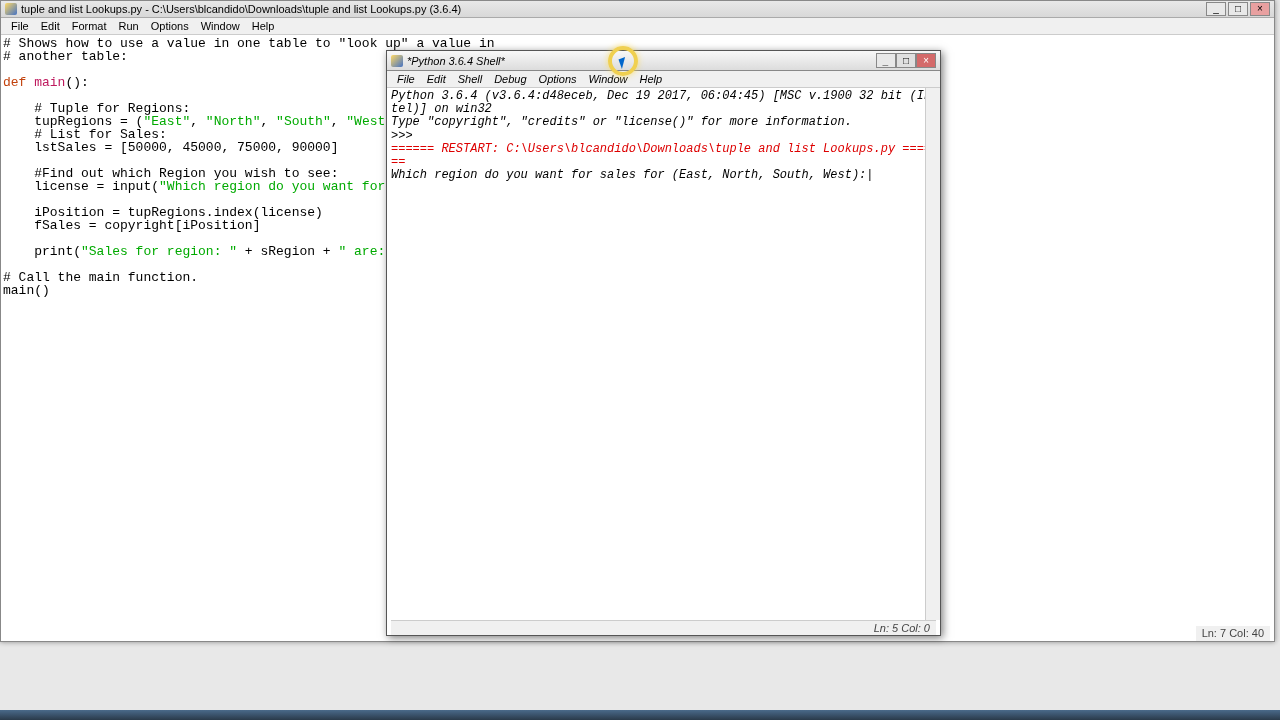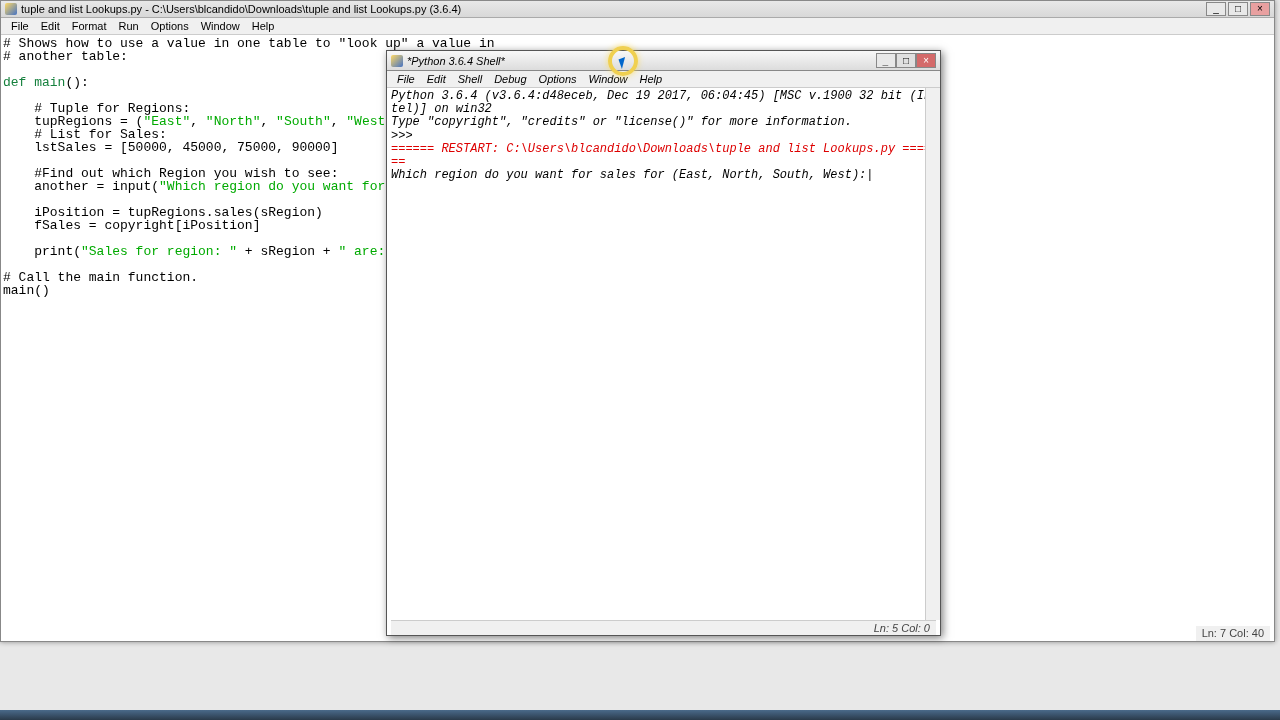--- a/index.html
+++ b/index.html
@@ -66,22 +66,22 @@
   padding: 2px;
   font-family: "Courier New", monospace;
   font-size: 13px;
   line-height: 1.0;
   white-space: pre;
   background: #fff;
   height: calc(100% - 34px - 16px);
   overflow: hidden;
 }
 .editor .cm { color: #000000; }
-.editor .kw { color: #15803d; }
-.editor .df { color: #15803d; }
+.editor .kw { color: #c2410c; }
+.editor .df { color: #be185d; }
 .editor .st { color: #00aa00; }
 .editor .op { color: #000; }
 .status-bar {
   position: absolute;
   bottom: 0;
   right: 4px;
   height: 15px;
   font-size: 11px;
   color: #444;
   background: #f0f0f0;
@@ -228,23 +228,23 @@
 <span class="cm"># another table:</span>
 <span></span>
 <span class="kw">def</span><span class="op"> </span><span class="df">main</span><span class="op">():</span>
 <span></span>
 <span class="cm">    # Tuple for Regions:</span>
 <span class="op">    tupRegions = (</span><span class="st">"East"</span><span class="op">, </span><span class="st">"North"</span><span class="op">, </span><span class="st">"South"</span><span class="op">, </span><span class="st">"West"</span><span class="op">)</span>
 <span class="cm">    # List for Sales:</span>
 <span class="op">    lstSales = [50000, 45000, 75000, 90000]</span>
 <span></span>
 <span class="cm">    #Find out which Region you wish to see:</span>
-<span class="op">    another = input(</span><span class="st">"Which region do you want for sales f</span>
-<span></span>
-<span class="op">    iPosition = tupRegions.sales(sRegion)</span>
+<span class="op">    license = input(</span><span class="st">"Which region do you want for sales f</span>
+<span></span>
+<span class="op">    iPosition = tupRegions.index(license)</span>
 <span class="op">    fSales = copyright[iPosition]</span>
 <span></span>
 <span class="op">    print(</span><span class="st">"Sales for region: "</span><span class="op"> + sRegion + </span><span class="st">" are: $"</span><span class="op"> + '</span>
 <span></span>
 <span class="cm"># Call the main function.</span>
 <span class="op">main()</span></div>
   <div class="status-bar">Ln: 7   Col: 40</div>
 </div>
 
 <div class="shell-window">

